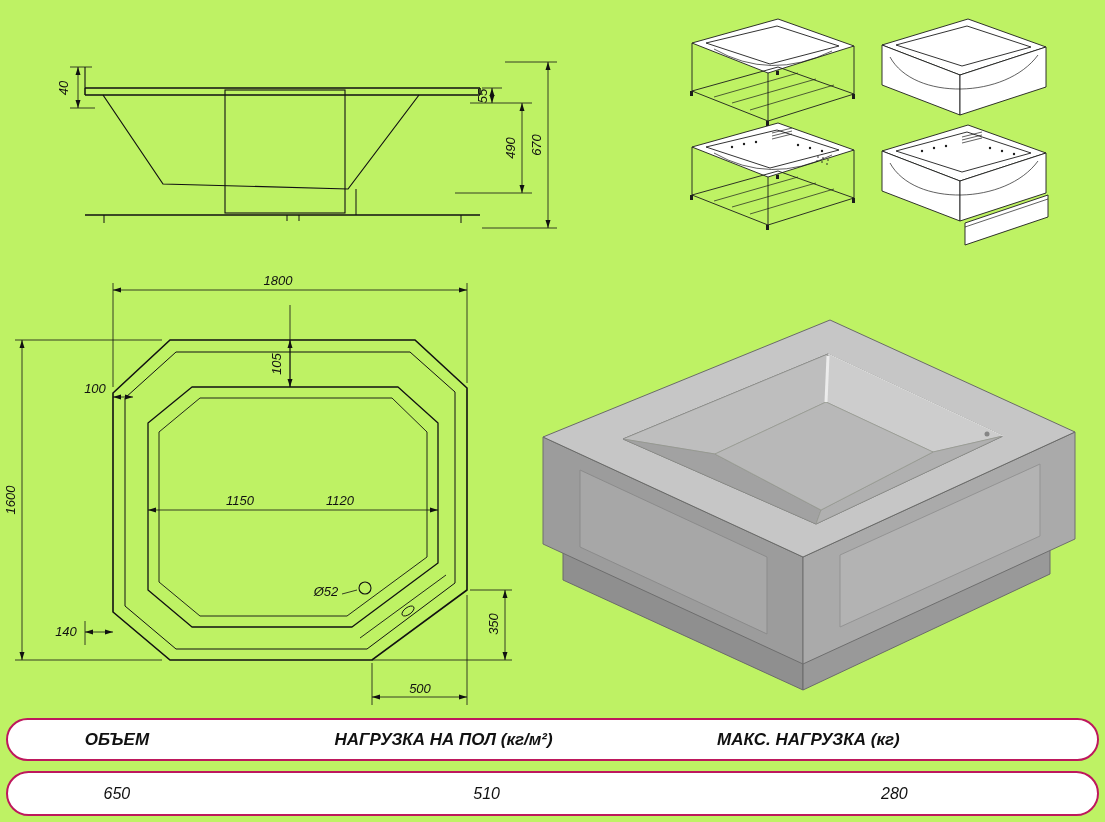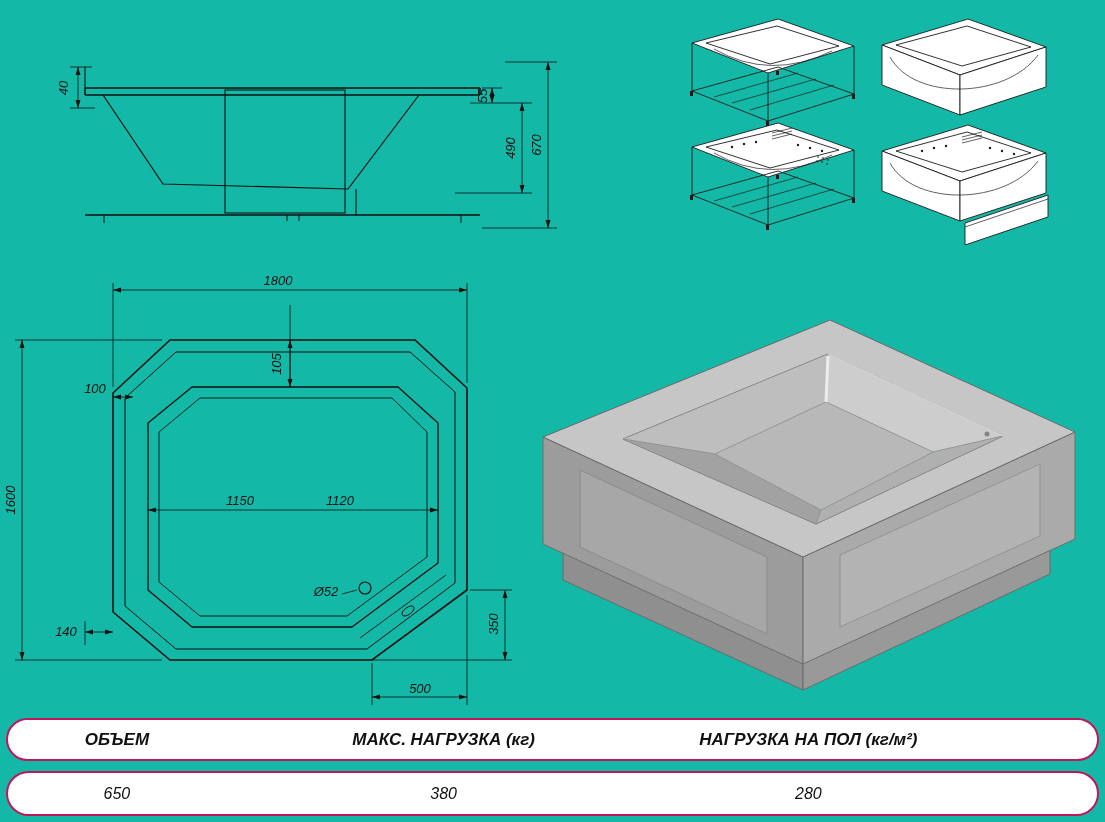--- a/index.html
+++ b/index.html
@@ -1,34 +1,34 @@
 <!DOCTYPE html>
 <html><head>
 <meta charset="utf-8">
 <style>
   * { margin:0; padding:0; box-sizing:border-box; }
   html,body { background:#ffffff; }
   body {
     width:1105px; height:822px; position:relative; overflow:hidden;
     font-family:"Liberation Sans", sans-serif; color:#111;
   }
-  .page { position:absolute; inset:0; background:#14b8a6; }
+  .page { position:absolute; inset:0; background:#bef264; }
   .abs { position:absolute; }
   .dimtext text {
     font-family:"Liberation Sans", sans-serif;
     font-style:italic; font-size:13px; fill:#111;
   }
   .spec-table { position:absolute; left:6px; right:6px; top:718px; }
   .trow {
     border:2px solid #be185d; border-radius:24px; background:#fff;
     display:grid; grid-template-columns:20% 40% 27% 13%;
     align-items:center;
   }
   .trow.header { height:43px; font-weight:bold; font-style:italic; font-size:17px; margin-bottom:10px; }
-  .trow.values { height:45px; font-style:italic; font-size:16px; }
+  .trow.values { height:45px; font-style:italic; font-size:16px;gap:43px; }
   .tcell { text-align:center; white-space:nowrap; }
 </style>
 </head>
 <body>
 
 <div class="page">
 
   <svg class="abs" style="left:0;top:0" width="570" height="250" viewBox="0 0 570 250">
     <defs>
       <marker id="a1" markerUnits="userSpaceOnUse" markerWidth="8" markerHeight="6" viewBox="0 0 8 6" refX="8" refY="3" orient="auto-start-reverse">
@@ -198,23 +198,23 @@
       <polygon points="291,90 398,140 286,198 180,142" fill="#b8b8b8" stroke="#8f8f8f" stroke-width="0.6"></polygon>
       <line x1="293" y1="44" x2="291" y2="90" stroke="#ececec" stroke-width="3"></line>
       <line x1="293" y1="42" x2="468" y2="124" stroke="#dcdcdc" stroke-width="1.2"></line>
       <circle cx="452" cy="122" r="2.5" fill="#858585" stroke="none"></circle>
     </g>
   </svg>
 
   <div class="spec-table">
     <div class="trow header">
       <div class="tcell">ОБЪЕМ</div>
+      <div class="tcell">НАГРУЗКА НА ПОЛ (кг/м²)</div>
       <div class="tcell">МАКС. НАГРУЗКА (кг)</div>
-      <div class="tcell">НАГРУЗКА НА ПОЛ (кг/м²)</div>
     </div>
     <div class="trow values">
       <div class="tcell">650</div>
-      <div class="tcell">380</div>
+      <div class="tcell">510</div>
       <div class="tcell">280</div>
     </div>
   </div>
 
 </div>
 
 </body></html>

